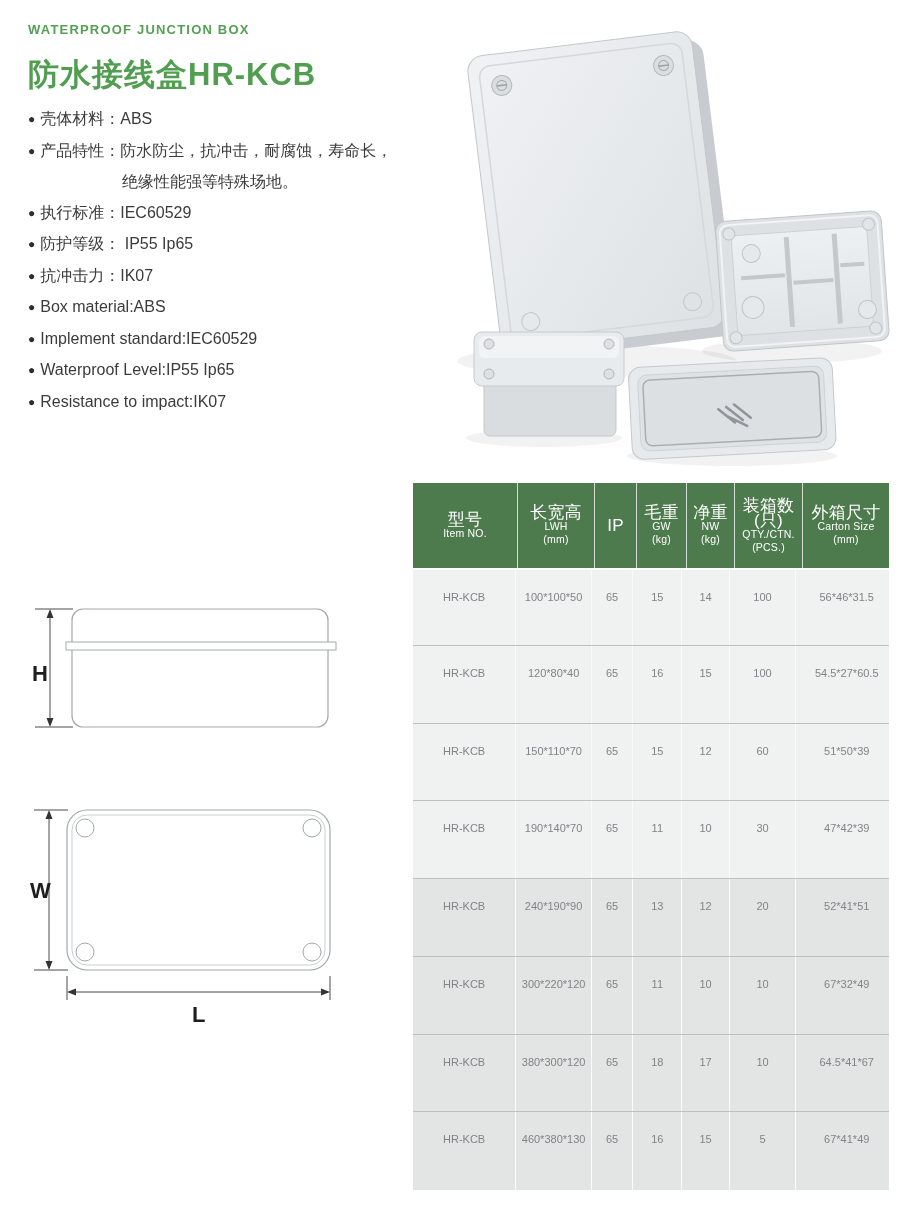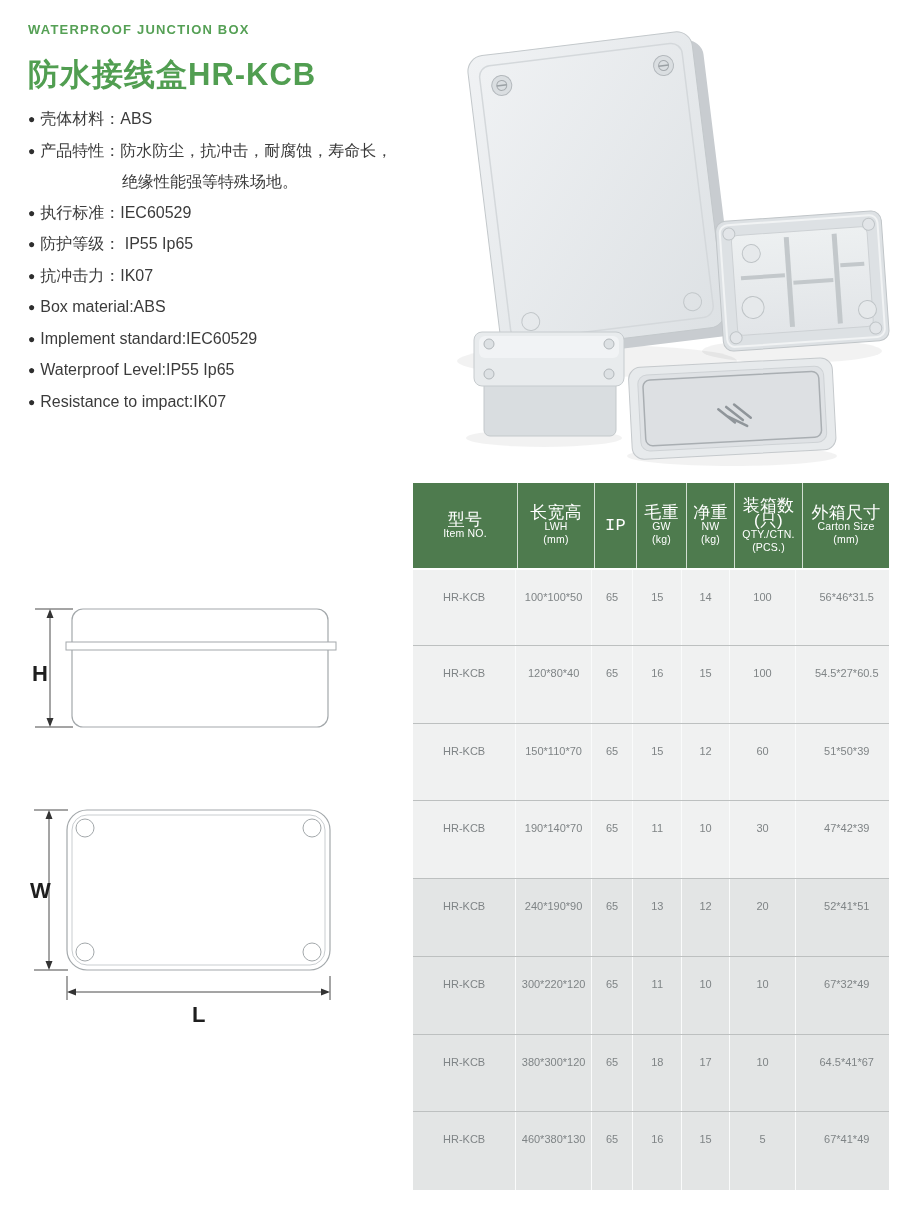--- a/index.html
+++ b/index.html
@@ -194,21 +194,21 @@
     <div class="t-head">
         <div class="th" style="width: 105px;">
           <div class="hl">型号</div>
           <div class="hl">Item NO.</div>
         </div>
         <div class="th" style="width: 77px;">
           <div class="hl">长宽高</div>
           <div class="hl">LWH</div>
           <div class="hl">(mm)</div>
         </div>
-        <div class="th" style="width: 42px; font-family: Liberation Mono, monospace;">
+        <div class="th" style="width: 42px;">
           <div class="hl">IP</div>
         </div>
         <div class="th" style="width: 50px;">
           <div class="hl">毛重</div>
           <div class="hl">GW</div>
           <div class="hl">(kg)</div>
         </div>
         <div class="th" style="width: 48px;">
           <div class="hl">净重</div>
           <div class="hl">NW</div>

